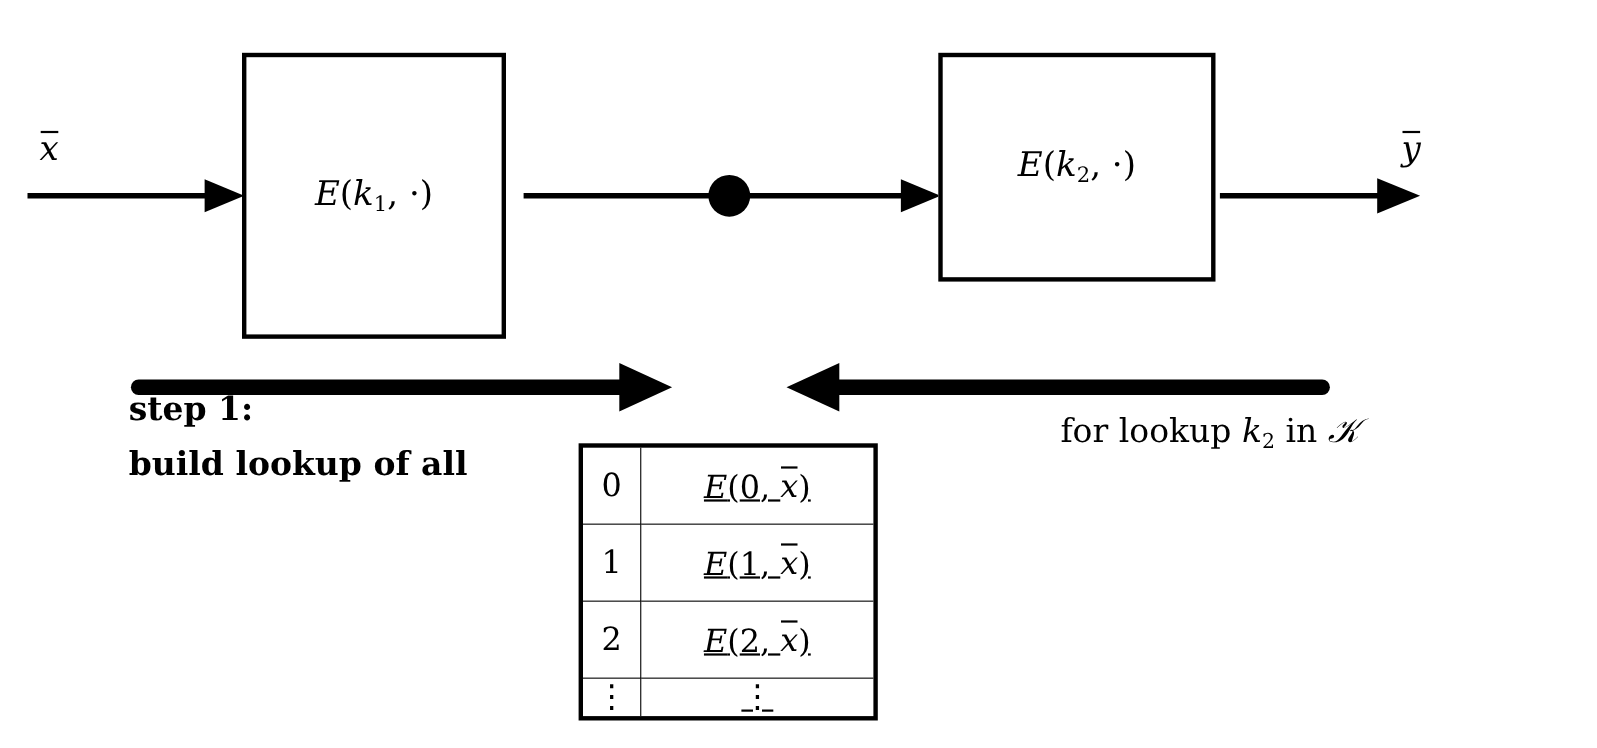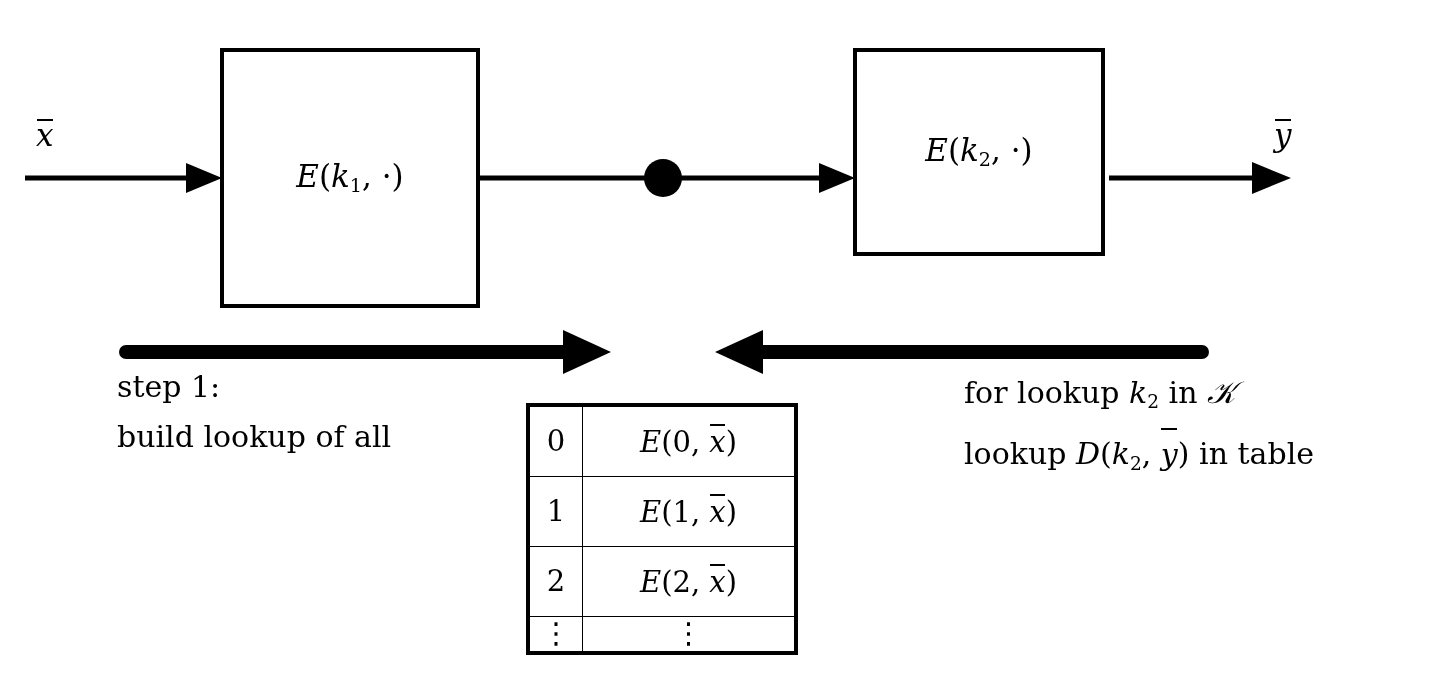--- a/index.html
+++ b/index.html
@@ -38,21 +38,21 @@
   .cipher-box::after {
     content: "";
     position: absolute;
     left: 8px;
     top: 8px;
     right: -12px;
     bottom: -12px;
     background: #000000;
     z-index: -1;
   }
-  #box-e1 { left: 220px; top: 48px; width: 260px; height: 260px; }
+  #box-e1 { left: 220px; top: 48px; width: 240px; height: 260px; }
   #box-e2 { left: 853px; top: 48px; width: 252px; height: 208px; }
   .cipher-label {
     font-family: "DejaVu Serif", "Liberation Serif", serif;
     font-size: 31px;
     font-style: italic;
     white-space: nowrap;
     line-height: 1;
   }
   .cipher-label .fn { font-style: italic; }
   .cipher-label .paren,
@@ -68,21 +68,21 @@
     letter-spacing: 0;
   }
   
   .step-text {
     position: absolute;
     font-family: "DejaVu Serif", "Liberation Serif", serif;
     font-size: 30px;
     line-height: 50px;
     white-space: nowrap;
   }
-  #step1-text { left: 117px; top: 362px; }
+  #step1-text { left: 117px; top: 348px; font-weight: bold; }
   #step2-text { left: 964px; top: 368px; }
   .mathish { font-style: italic; }
   .upright { font-style: normal; }
   
   .bar {
     position: relative;
     font-style: italic;
     display: inline-block;
     padding-top: 0.08em;
   }
@@ -123,21 +123,21 @@
     text-align: center;
     vertical-align: middle;
     font-family: "DejaVu Serif", "Liberation Serif", serif;
     font-size: 29px;
     padding: 0;
   }
   #lookup-table tr td:first-child { width: 52px; }
   #lookup-table tr:first-child td { border-top: none; }
   #lookup-table tr:last-child td { border-bottom: none; }
   #lookup-table tr td:first-child { border-left: none; }
-  #lookup-table tr td:last-child { border-right: none; }
+  #lookup-table tr td:last-child { border-right: none; text-decoration: underline; }
   .vdots {
     font-size: 26px;
     line-height: 0.62;
     letter-spacing: 0;
   }
   
   .io-label {
     position: absolute;
     font-family: "DejaVu Serif", "Liberation Serif", serif;
     font-size: 31px;
@@ -207,23 +207,20 @@
 
   <div class="step-text" id="step1-text">
     <div>step 1:</div>
     <div>build lookup of all</div>
   </div>
 
   <div class="step-text" id="step2-text">
     <div>
       <span class="upright">for lookup </span><span class="kappa">k</span><sub class="idx">2</sub><span class="upright"> in </span><span class="calk">𝒦</span>
     </div>
-    <div>
-      <span class="upright">lookup </span><span class="mathish">D</span><span class="upright">(</span><span class="kappa">k</span><sub class="idx">2</sub><span class="upright">, </span><span class="bar">y</span><span class="upright">)</span><span class="upright"> in table</span>
-    </div>
   </div>
 
   <div id="lookup-table">
     <table>
       <tbody>
         <tr>
           <td>0</td>
           <td>
             <span class="mathish">E</span><span class="upright">(</span><span class="upright">0</span><span class="upright">, </span><span class="bar">x</span><span class="upright">)</span>
           </td>

